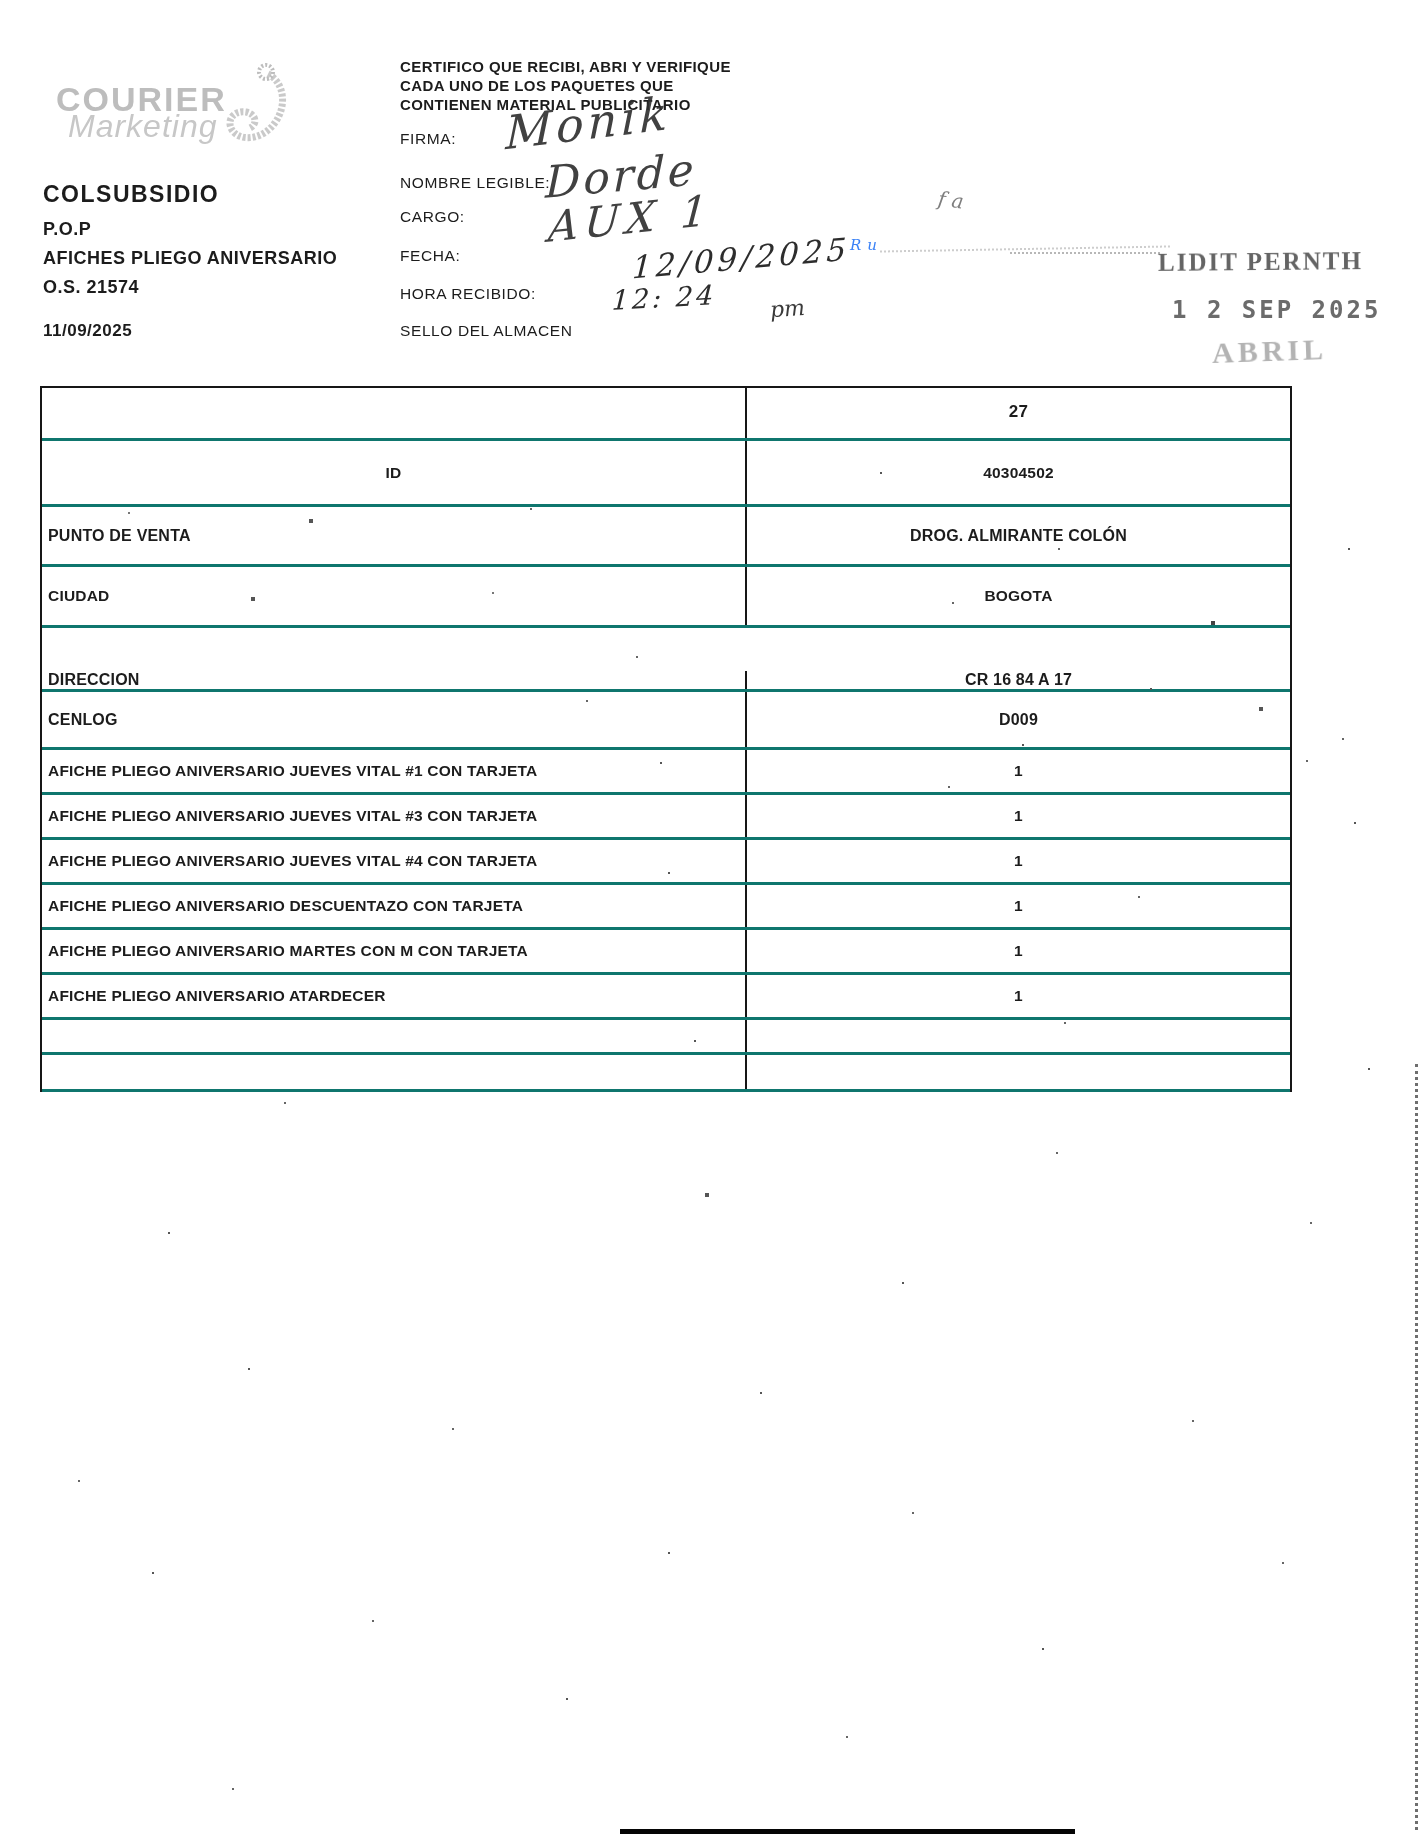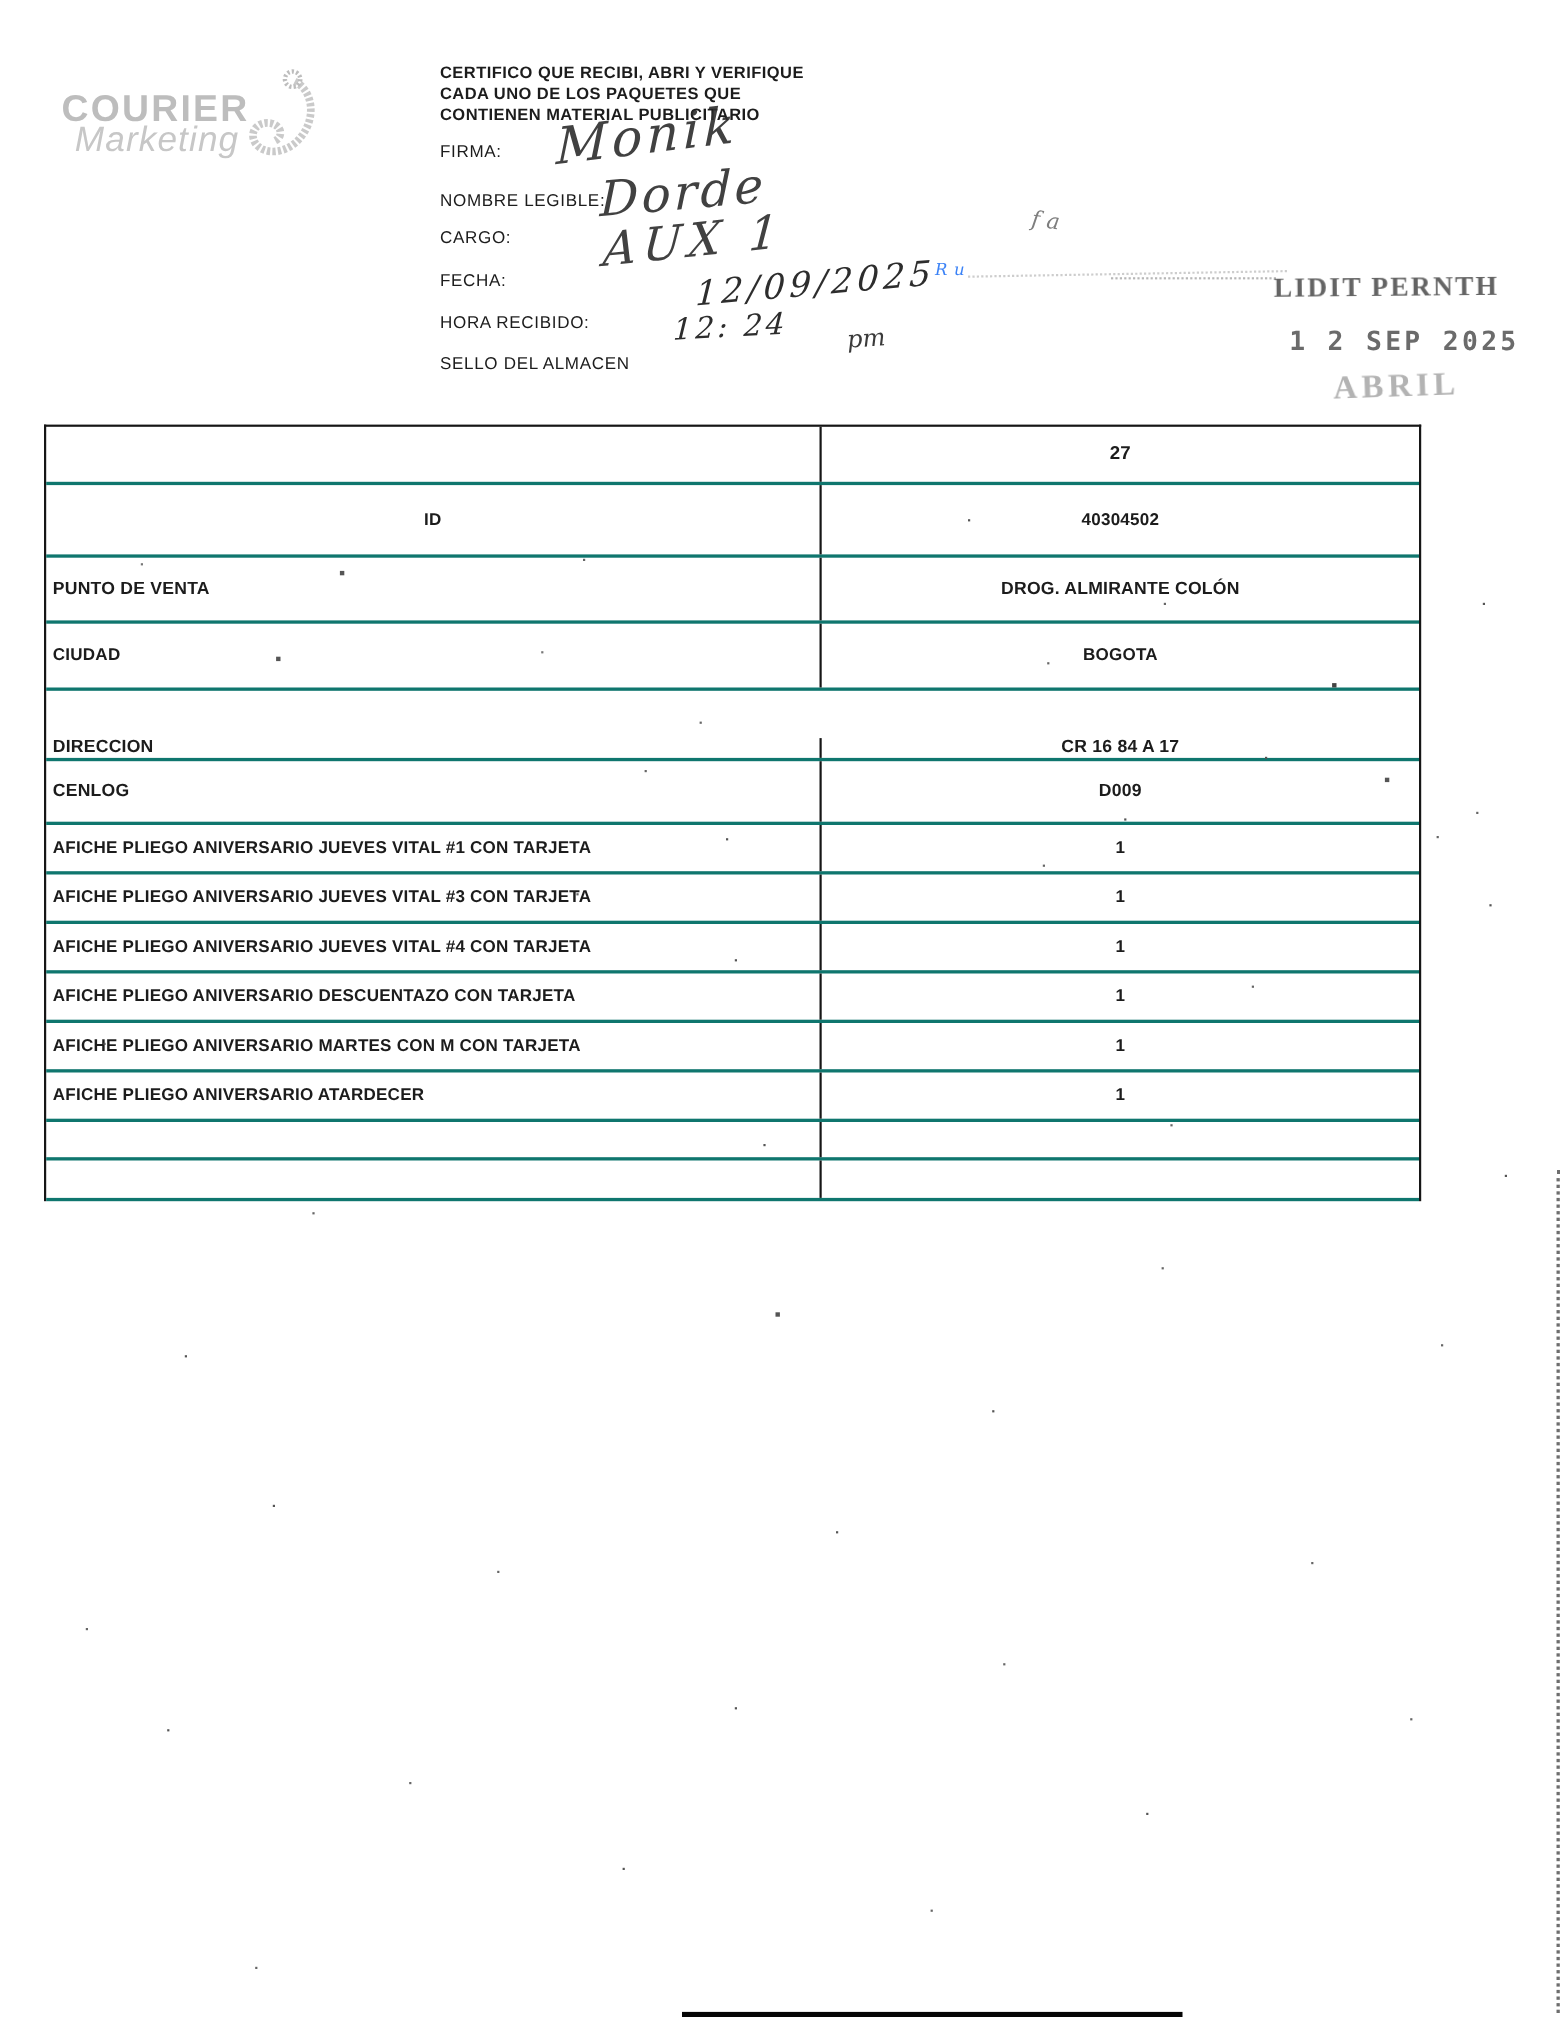--- a/index.html
+++ b/index.html
@@ -101,20 +101,27 @@
     <span class="logo-line1">COURIER</span>
     <span class="logo-line2">Marketing</span>
     <span class="logo-swirl">
       <svg width="86" height="96" viewBox="0 0 86 96">
         <path d="M62 12 C 78 20, 82 44, 68 62 C 56 78, 34 80, 26 68 C 20 58, 28 48, 40 50 C 50 52, 52 62, 44 66" fill="none" stroke="#8f8f8f" stroke-width="7" stroke-dasharray="3 2" opacity="0.8"></path>
         <circle cx="60" cy="10" r="7" fill="none" stroke="#8f8f8f" stroke-width="4" stroke-dasharray="2 2"></circle>
       </svg>
     </span>
   </div>
 
+  <div class="sender">
+    <div class="sender-company">COLSUBSIDIO</div>
+    <div class="sender-line">P.O.P</div>
+    <div class="sender-line">AFICHES PLIEGO ANIVERSARIO</div>
+    <div class="sender-line">O.S. 21574</div>
+    <div class="sender-date">11/09/2025</div>
+  </div>
 
   <div class="cert">
     <div>CERTIFICO QUE RECIBI, ABRI Y VERIFIQUE</div>
     <div>CADA  UNO DE LOS PAQUETES QUE</div>
     <div>CONTIENEN MATERIAL PUBLICITARIO</div>
   </div>
 
   <div class="flabel l-firma">FIRMA:</div>
   <div class="flabel l-nombre">NOMBRE LEGIBLE:</div>
   <div class="flabel l-cargo">CARGO:</div>

